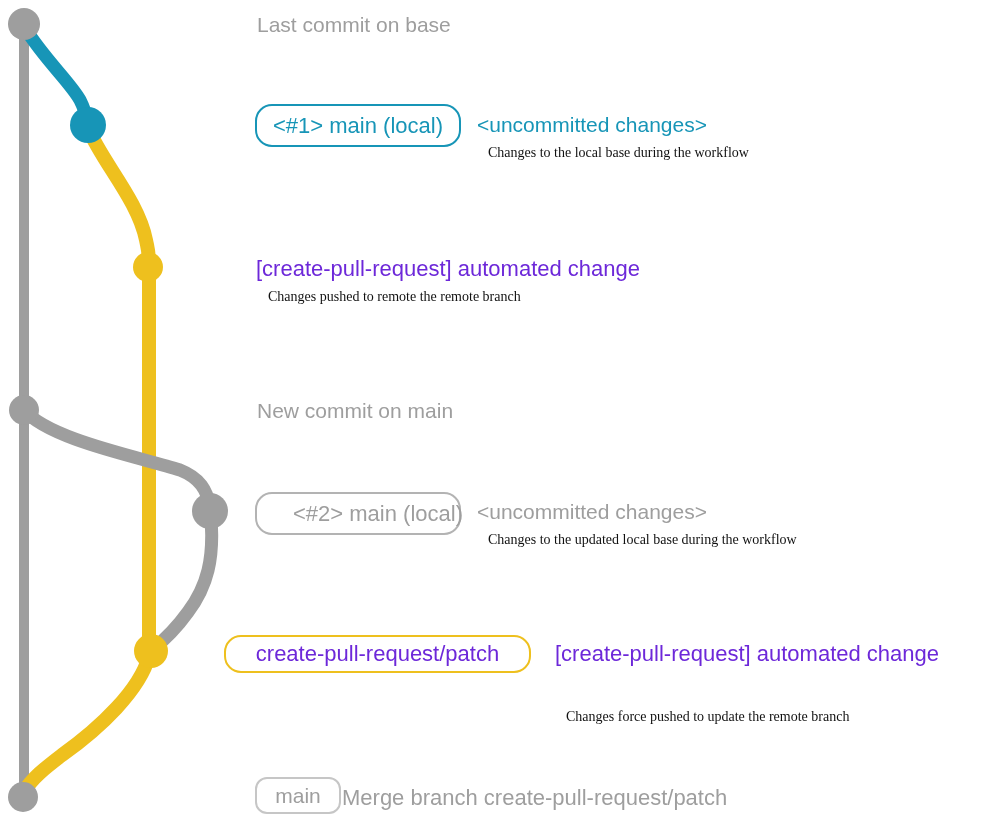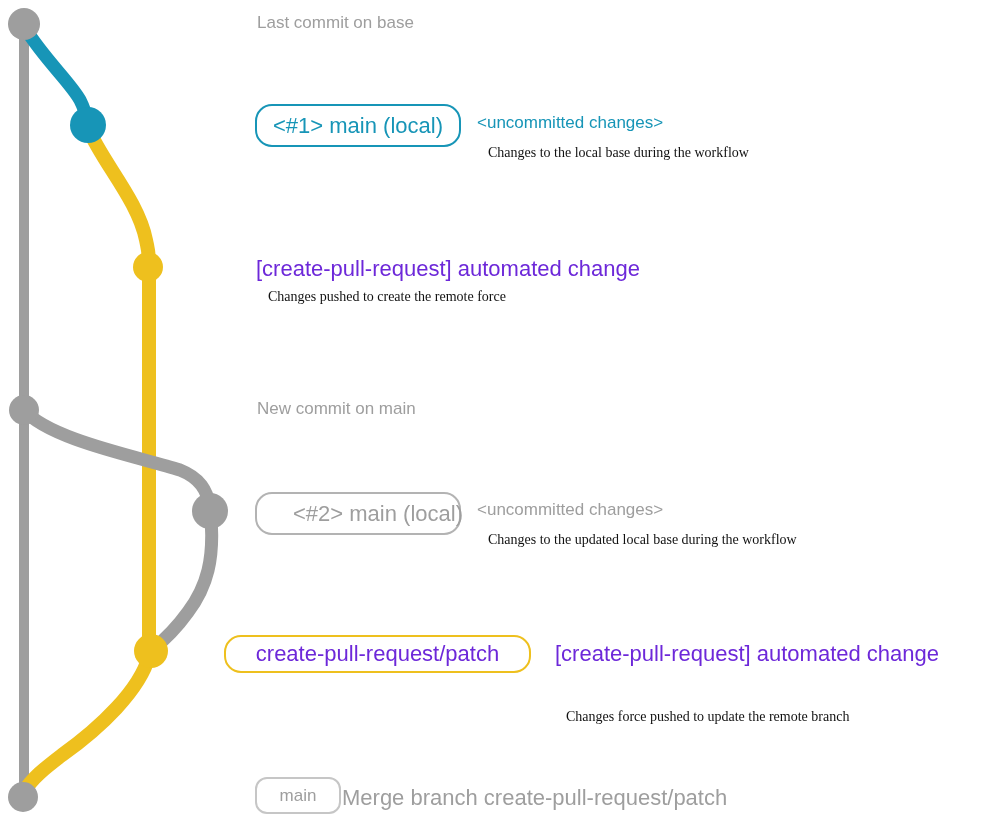--- a/index.html
+++ b/index.html
@@ -13,21 +13,21 @@
   #graph-svg{position:absolute;left:0;top:0;}
   .ann{position:absolute;white-space:nowrap;line-height:1.15;}
   .sans{font-family:"Liberation Sans",sans-serif;}
   .serif{
     font-family:"Liberation Serif",serif;
     color:#111111;font-size:14px;
   }
   .c-gray{color:#9e9e9e;}
   .c-blue{color:#1795b7;}
   .c-yellow{color:#6d28d9;}
-  .t21{font-size:17px;}
+  .t21{font-size:21px;}
   .t22{font-size:22px;}
   .badge{
     position:absolute;
     display:flex;align-items:center;justify-content:center;
     box-sizing:border-box;
     border:2px solid #9e9e9e;
     border-radius:17px;
     white-space:nowrap;
     background:#ffffff00;
   }
@@ -64,21 +64,21 @@
 
   <div class="ann sans c-gray t21" style="left:257px;top:13px;">Last commit on base</div>
 
   <div class="badge badge-blue sans c-blue t22" style="left:255px;top:104px;width:206px;height:43px;text-align:center;">
     <span>&lt;#1&gt; main (local)</span>
   </div>
   <div class="ann sans c-blue t21" style="left:477px;top:113px;">&lt;uncommitted changes&gt;</div>
   <div class="ann serif" style="left:488px;top:145px;">Changes to the local base during the workflow</div>
 
   <div class="ann sans c-yellow t22" style="left:256px;top:256px;">[create-pull-request] automated change</div>
-  <div class="ann serif" style="left:268px;top:289px;">Changes pushed to create the remote force</div>
+  <div class="ann serif" style="left:268px;top:289px;">Changes pushed to remote the remote branch</div>
 
   <div class="ann sans c-gray t21" style="left:257px;top:399px;">New commit on main</div>
 
   <div class="badge badge-gray sans c-gray t22" style="left:255px;top:492px;width:206px;height:43px;padding-left:40px;">
     <span>&lt;#2&gt; main (local)</span>
   </div>
   <div class="ann sans c-gray t21" style="left:477px;top:500px;">&lt;uncommitted changes&gt;</div>
   <div class="ann serif" style="left:488px;top:532px;">Changes to the updated local base during the workflow</div>
 
   <div class="badge badge-yellow sans c-yellow t22" style="left:224px;top:635px;width:307px;height:38px;">

